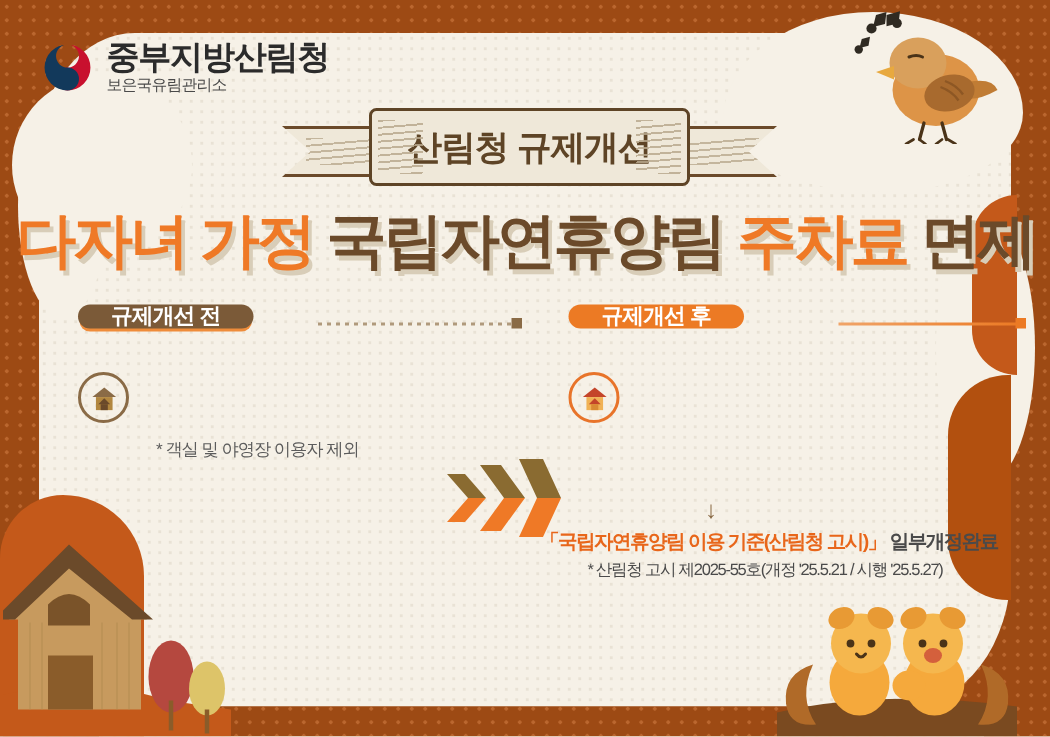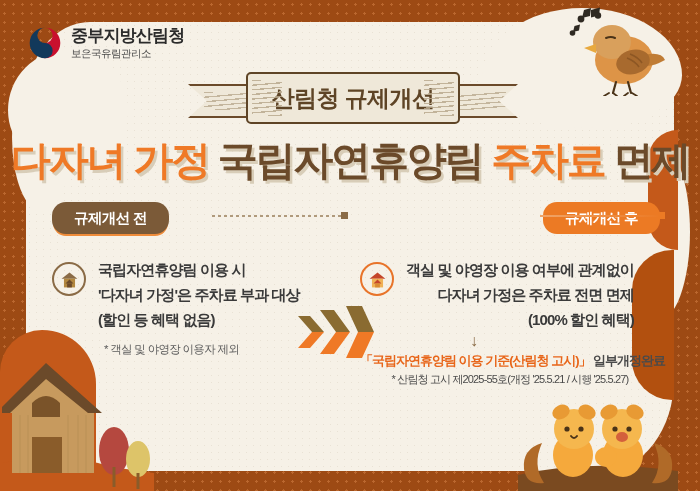--- a/index.html
+++ b/index.html
@@ -62,21 +62,21 @@
   }
   .rust-right-arc2{
     position:absolute; right:22px; top:130px; width:30px; height:120px;
     background:#c4591a; border-radius:30px 0 0 30px;
   }
   
   .logo-row{ position:absolute; left:28px; top:26px; display:flex; align-items:center; gap:9px; }
   .taegeuk{ width:34px; height:34px; flex:none; }
   .logo-text{ line-height:1.05; }
   .logo-main{
-    font-size:17px; font-weight:bold; color:#2b2b2b; letter-spacing:-.8px;
+    font-size:22px; font-weight:bold; color:#2b2b2b; letter-spacing:-.8px;
     white-space:nowrap;
     font-family:Liberation Serif, serif;
   }
   .logo-sub{
     font-size:10.5px; color:#4a4a4a; letter-spacing:-.5px; margin-top:3px;
     white-space:nowrap;
   }
   
   .ribbon{ position:absolute; left:188px; top:72px; width:330px; height:52px; }
   .ribbon-tail{
@@ -108,24 +108,24 @@
   
   .headline{
     position:absolute; left:0; right:0; top:133px; text-align:center;
     font-size:40px; font-weight:bold; letter-spacing:-2.2px; white-space:nowrap;
   }
   .hl-o{ color:#ef7926; text-shadow:2.5px 3px 0 #d8cdb8; }
   .hl-b{ color:#6b4a2a; text-shadow:2.5px 3px 0 #d8cdb8;text-align:center; }
   
   .col{ position:absolute; top:202px; }
   .col.left{ left:52px; width:290px; }
-  .col.right{ left:360px; width:300px;text-align:right; }
+  .col.right{ left:379px; width:300px; }
   .pill{
     position:relative; display:inline-flex; align-items:center;
-    height:16px; padding:16px 22px; border-radius:14px;
+    height:16px; padding:0 22px; border-radius:14px;
     font-size:14.5px; font-weight:bold; color:#fff; letter-spacing:-.6px;
     white-space:nowrap;
   }
   .pill.before{ background:#7b5a38; box-shadow:0 3px 0 -1px #ef8c3a; }
   .pill.after{ background:#ec7a24; }
   .dotline{
     position:absolute; top:13px; height:2px;
     background:repeating-linear-gradient(90deg,#b09a7c 0 3px,transparent 3px 6px);
   }
   .dotline.before{ left:160px; width:130px; }
@@ -249,25 +249,20 @@
 
     <div class="body-row">
       <div class="icon-circ b">
         <svg viewBox="0 0 24 24" width="19" height="19">
           <path d="M12 3 L22 11 L2 11 Z" fill="#8a6b46"></path>
           <rect x="5" y="11" width="14" height="11" fill="#b2873f"></rect>
           <path d="M12 12 L17 17 L7 17 Z" fill="#6b4a2a"></path>
           <rect x="9" y="17" width="6" height="5" fill="#6b4a2a"></rect>
         </svg>
       </div>
-      <div class="body-text">
-        <div>국립자연휴양림 이용 시</div>
-        <div>'다자녀 가정'은 주차료 부과 대상</div>
-        <div>(할인 등 혜택 없음)</div>
-      </div>
     </div>
     <div class="note">* 객실 및 야영장 이용자 제외</div>
   </div>
 
   <svg class="chev" viewBox="0 0 80 64">
     <defs>
       <linearGradient id="cg" x1="0" y1="0" x2="0" y2="1">
         <stop offset="0%" stop-color="#8a6b31"></stop>
           <stop offset="50%" stop-color="#8a6b31"></stop>
         <stop offset="50%" stop-color="#ef7926"></stop>
@@ -285,25 +280,20 @@
     <div class="enddot after"></div>
 
     <div class="body-row">
       <div class="icon-circ o">
         <svg viewBox="0 0 24 24" width="19" height="19">
           <path d="M12 3 L22 11 L2 11 Z" fill="#c4452a"></path>
           <rect x="5" y="11" width="14" height="11" fill="#f0b255"></rect>
           <path d="M12 12 L17 17 L7 17 Z" fill="#c4452a"></path>
           <rect x="9" y="17" width="6" height="5" fill="#d98a33"></rect>
         </svg>
-      </div>
-      <div class="body-text">
-        <div>객실 및 야영장 이용 여부에 관계없이</div>
-        <div>다자녀 가정은 주차료 전면 면제</div>
-        <div>(100% 할인 혜택)</div>
       </div>
     </div>
   </div>
 
   <div class="down-arrow">↓</div>
   <div class="footer-hl">
     <span>「국립자연휴양림 이용 기준(산림청 고시)」</span><span class="tail"> 일부개정완료</span>
   </div>
   <div class="footer-fine">* 산림청 고시 제2025-55호(개정 '25.5.21 / 시행 '25.5.27)</div>
 

